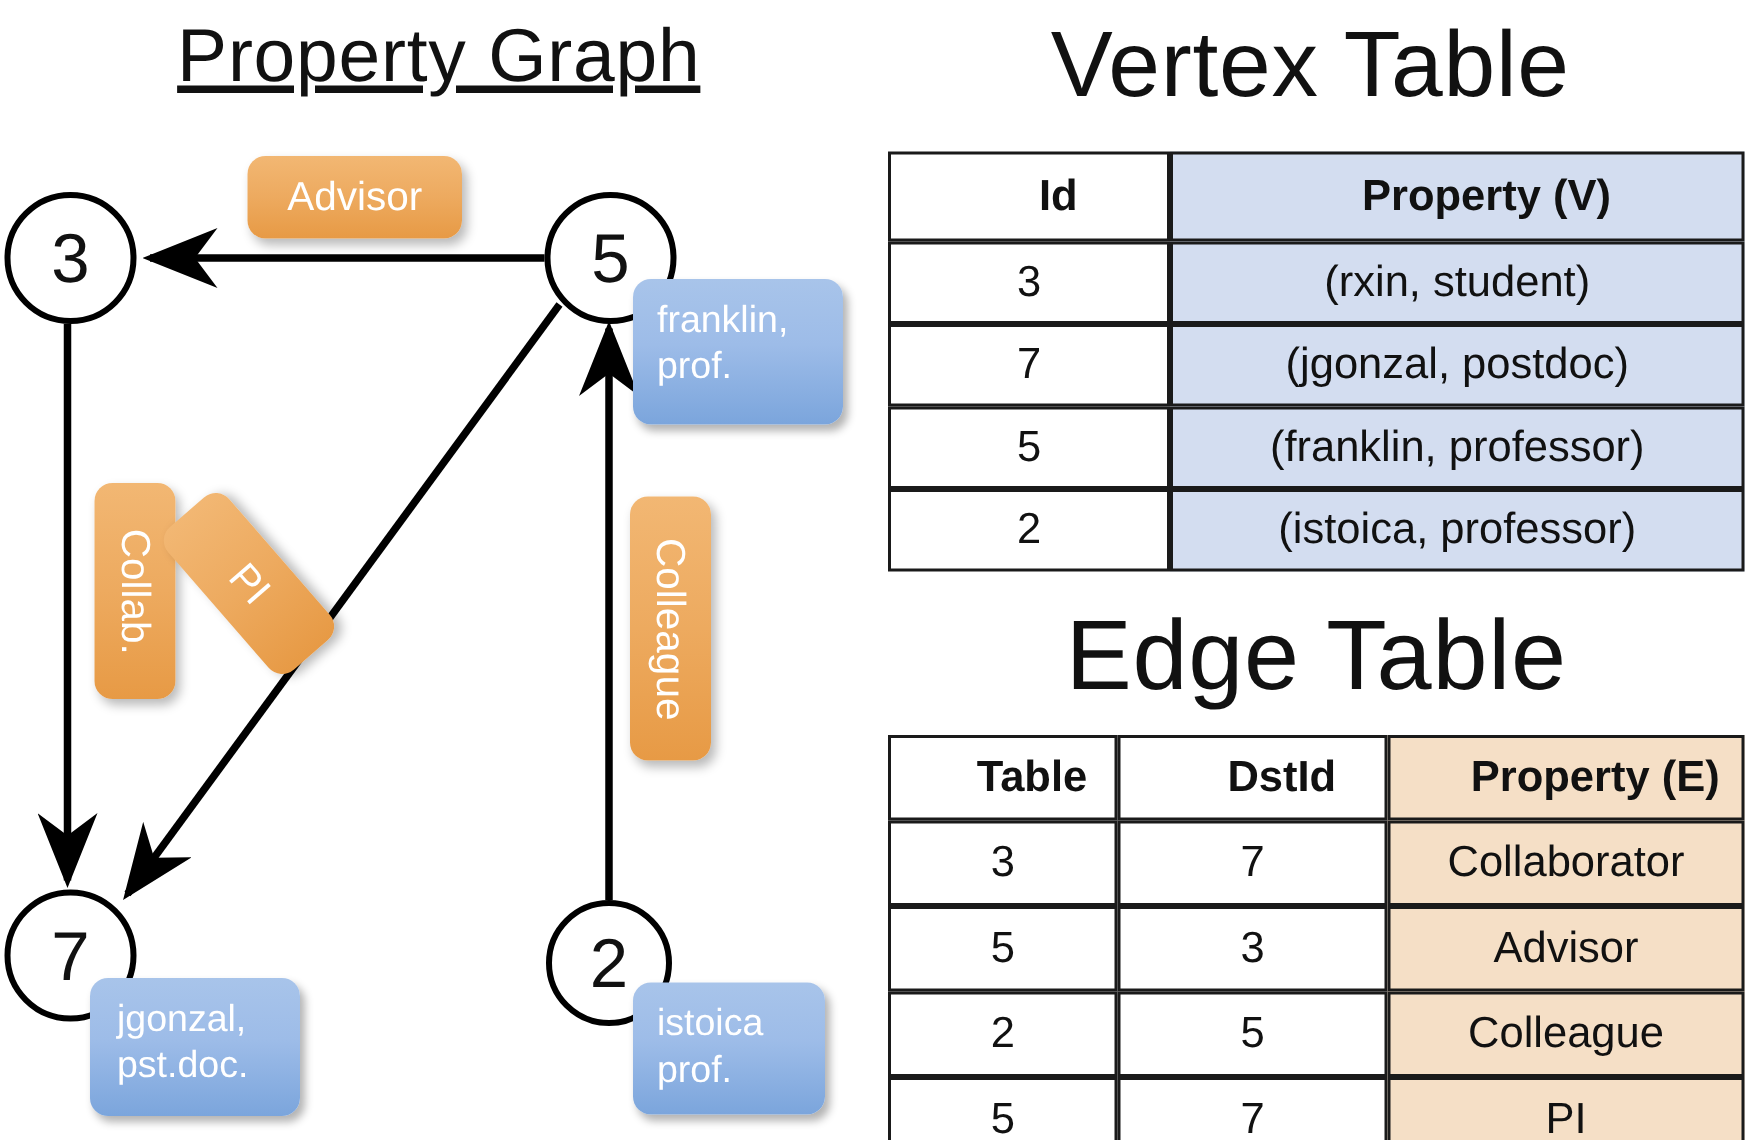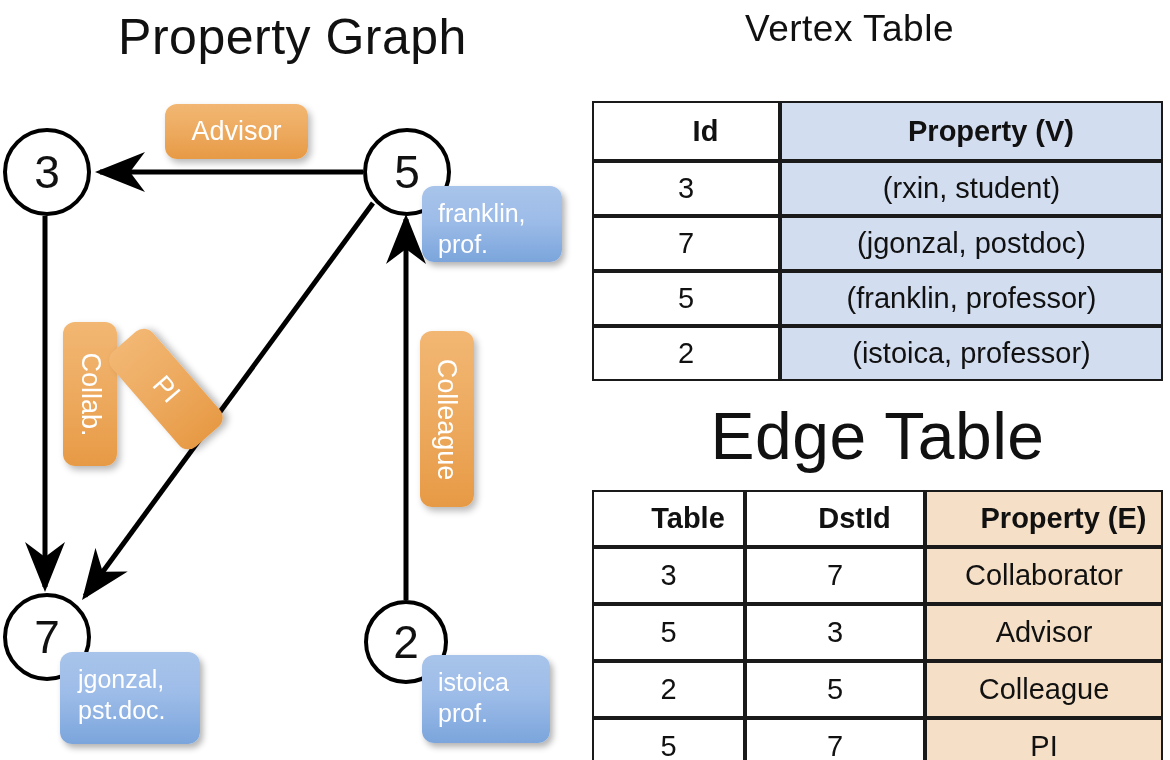--- a/index.html
+++ b/index.html
@@ -18,22 +18,22 @@
 
   
   .heading {
     position: absolute;
     font-family: "Liberation Sans", sans-serif;
     font-weight: 300;
     color: #111;
     letter-spacing: 0.5px;
     white-space: nowrap;
   }
-  #title-property-graph { left: 0; top: 8px; width: 585px; text-align: center; font-size: 50px; }
-  #title-vertex-table   { left: 557px; top: 8px; width: 585px; text-align: center; font-size: 37px; }
+  #title-property-graph { left: 0; top: 8px; width: 585px; text-align: center; font-size: 50px; text-decoration: underline; }
+  #title-vertex-table   { left: 581px; top: 8px; width: 585px; text-align: center; font-size: 62px; }
   #title-edge-table     { left: 585px; top: 398px; width: 585px; text-align: center; font-size: 66px; }
 
   
   #graph-panel {
     position: absolute;
     left: 0; top: 0;
     width: 585px; height: 760px;
   }
   #graph-edges {
     position: absolute; left: 0; top: 0;
@@ -69,21 +69,21 @@
     color: #ffffff;
     font-size: 25px;
     line-height: 1.25;
     padding: 12px 14px 12px 16px;
     box-sizing: border-box;
     z-index: 4;
     font-family: "Liberation Sans", sans-serif;
     font-weight: 300;
   }
   #vprop-3 { left: 60px;  top: 186px; width: 140px; height: 92px; }
-  #vprop-5 { left: 422px; top: 186px; width: 140px; height: 76px; }
+  #vprop-5 { left: 422px; top: 186px; width: 140px; height: 97px; }
   #vprop-7 { left: 60px;  top: 652px; width: 140px; height: 92px; padding-left: 18px; }
   #vprop-2 { left: 422px; top: 655px; width: 128px; height: 88px; }
 
   
   .eprop-box {
     position: absolute;
     border-radius: 12px;
     background: linear-gradient(to bottom, #f2b773 0%, #edaa5f 50%, #e79a45 100%);
     box-shadow: 3px 4px 7px rgba(0,0,0,0.28);
     color: #ffffff;

